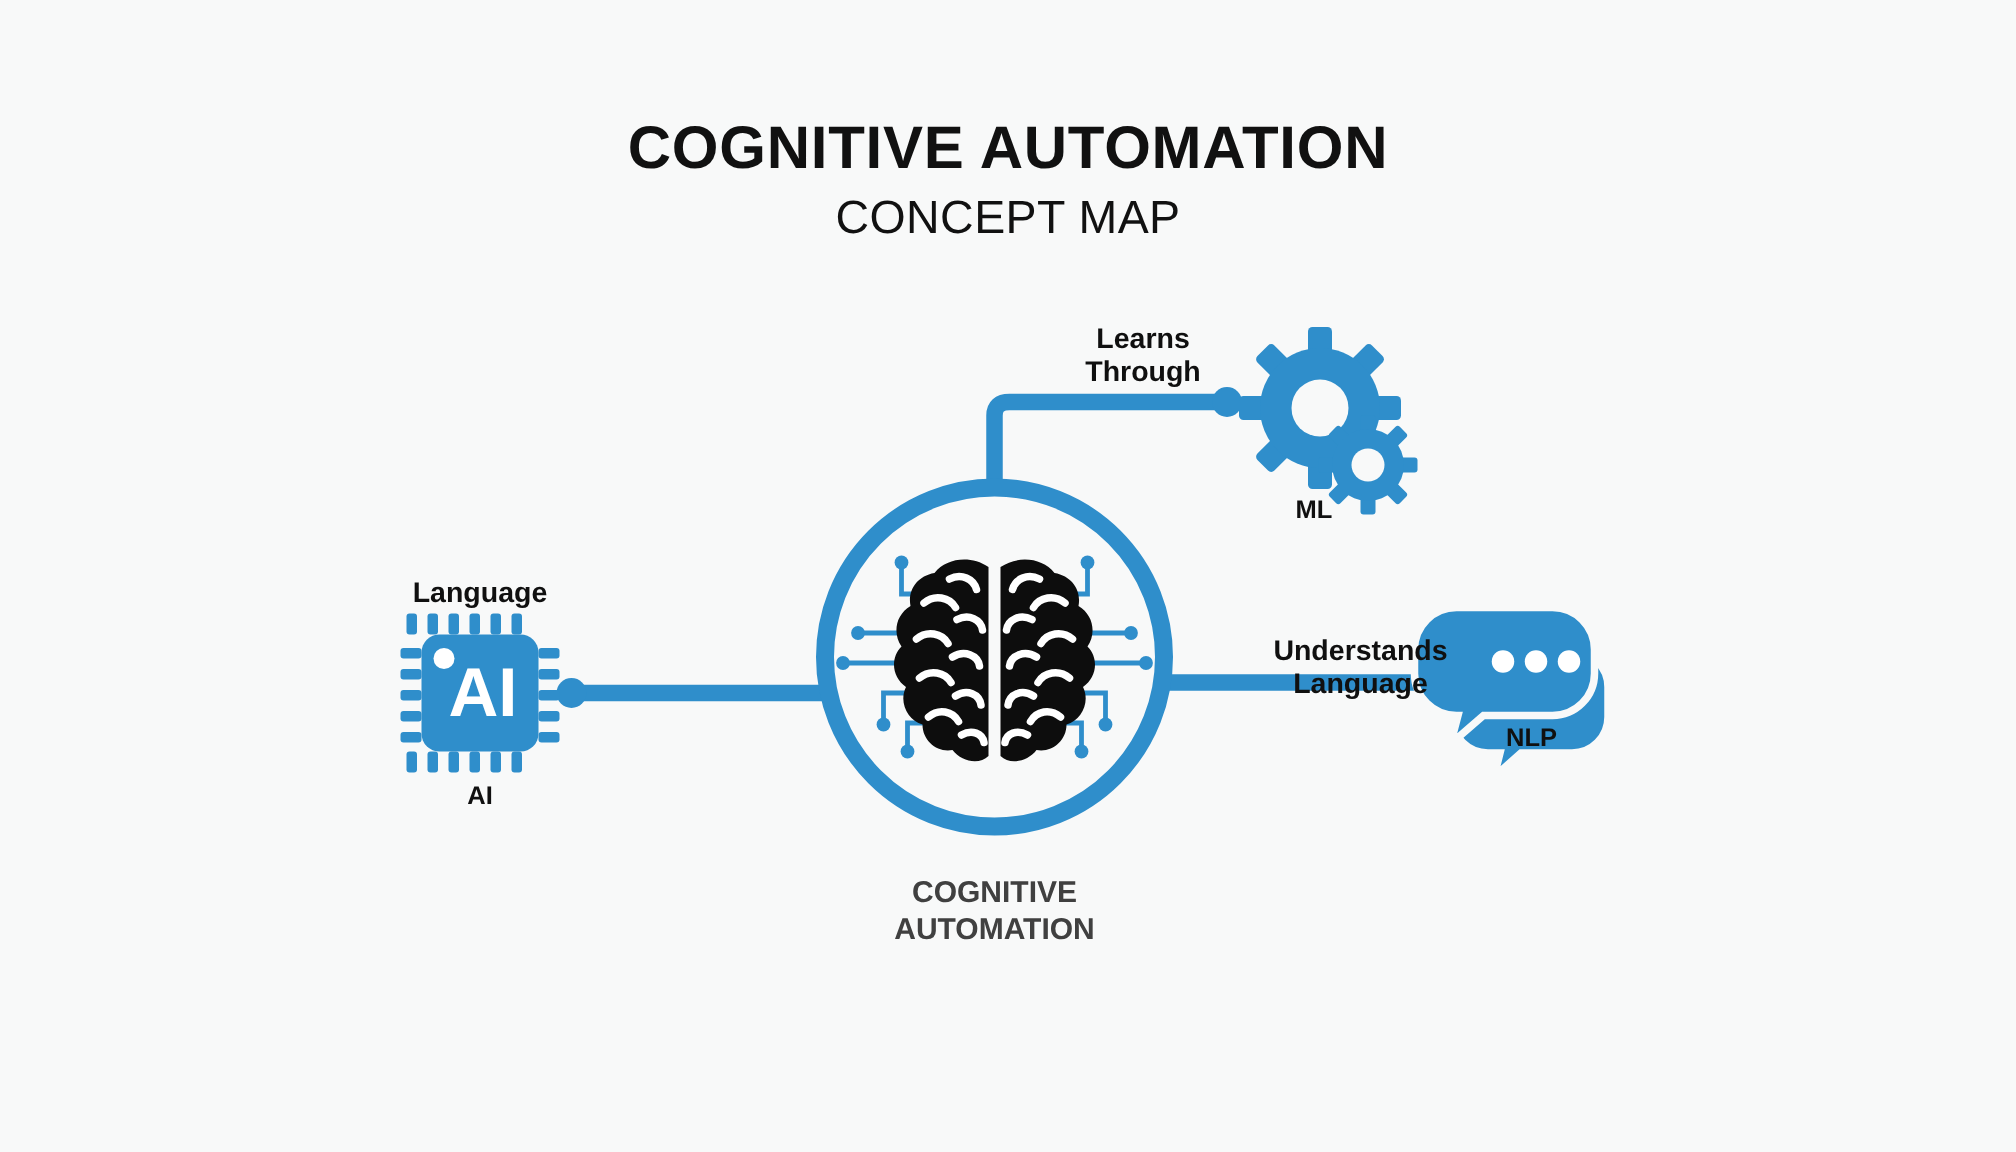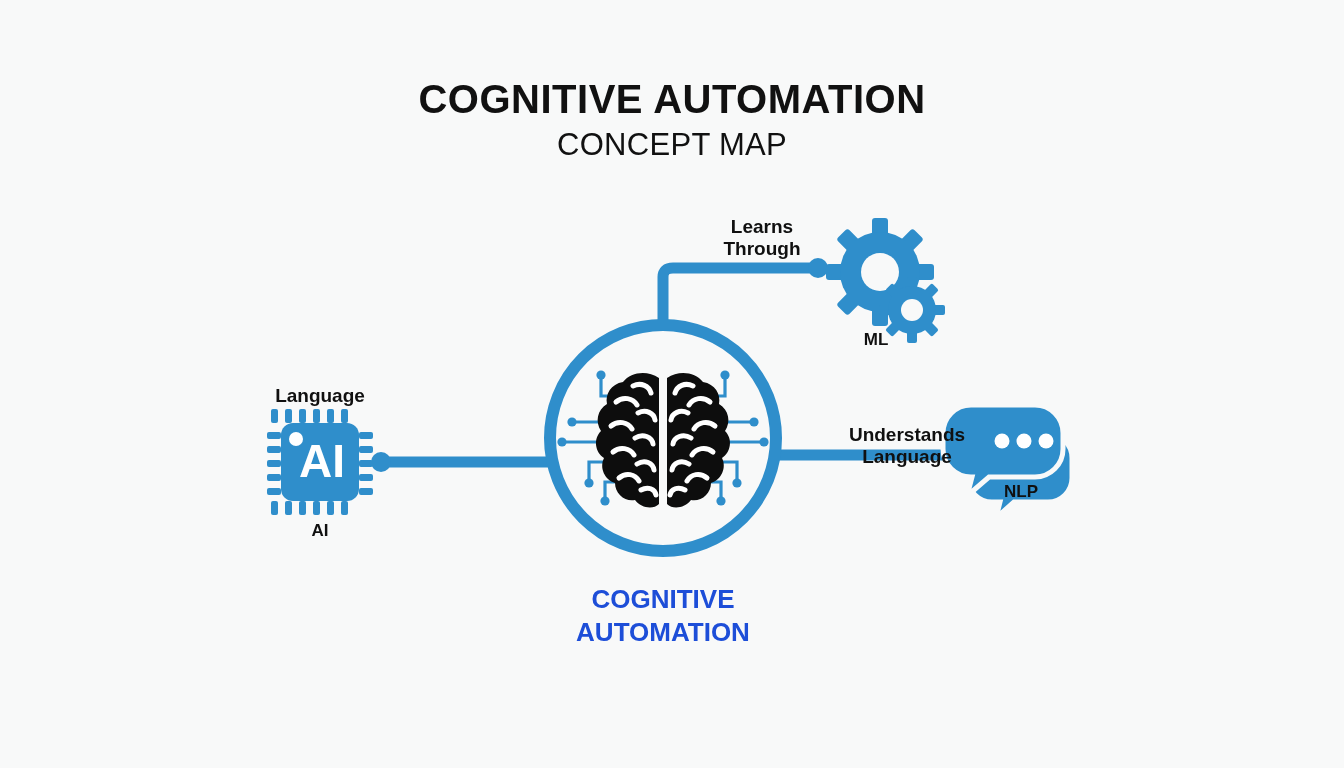--- a/index.html
+++ b/index.html
@@ -61,23 +61,23 @@
     text-align: center;
     font-size: 17px;
     font-weight: bold;
     color: #101010;
     line-height: 1.18;
     white-space: pre-line;
   }
   .hub-label {
     position: absolute;
     text-align: center;
-    font-size: 26px;
+    font-size: 20px;
     font-weight: bold;
-    color: #1d4ed8;
+    color: #404040;
     line-height: 1.25;
     white-space: pre-line;
   }
 </style>
 </head>
 <body>
 
 <div id="canvas">
 
   <div class="titleblock">

